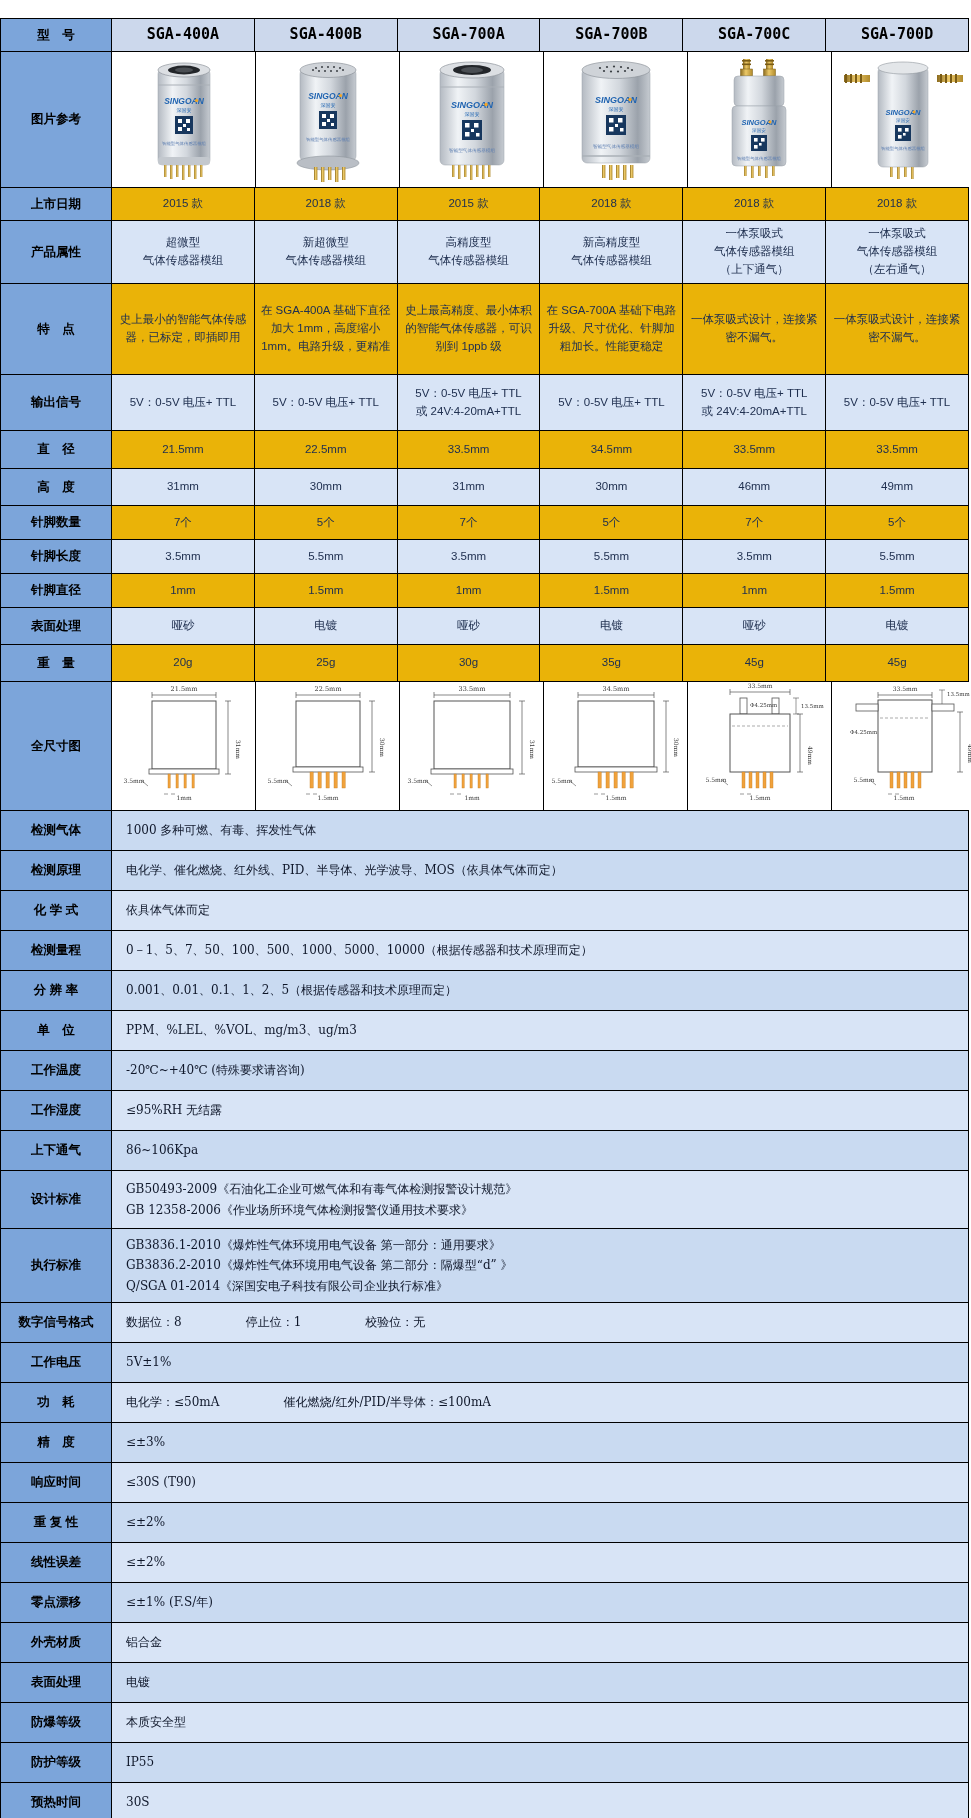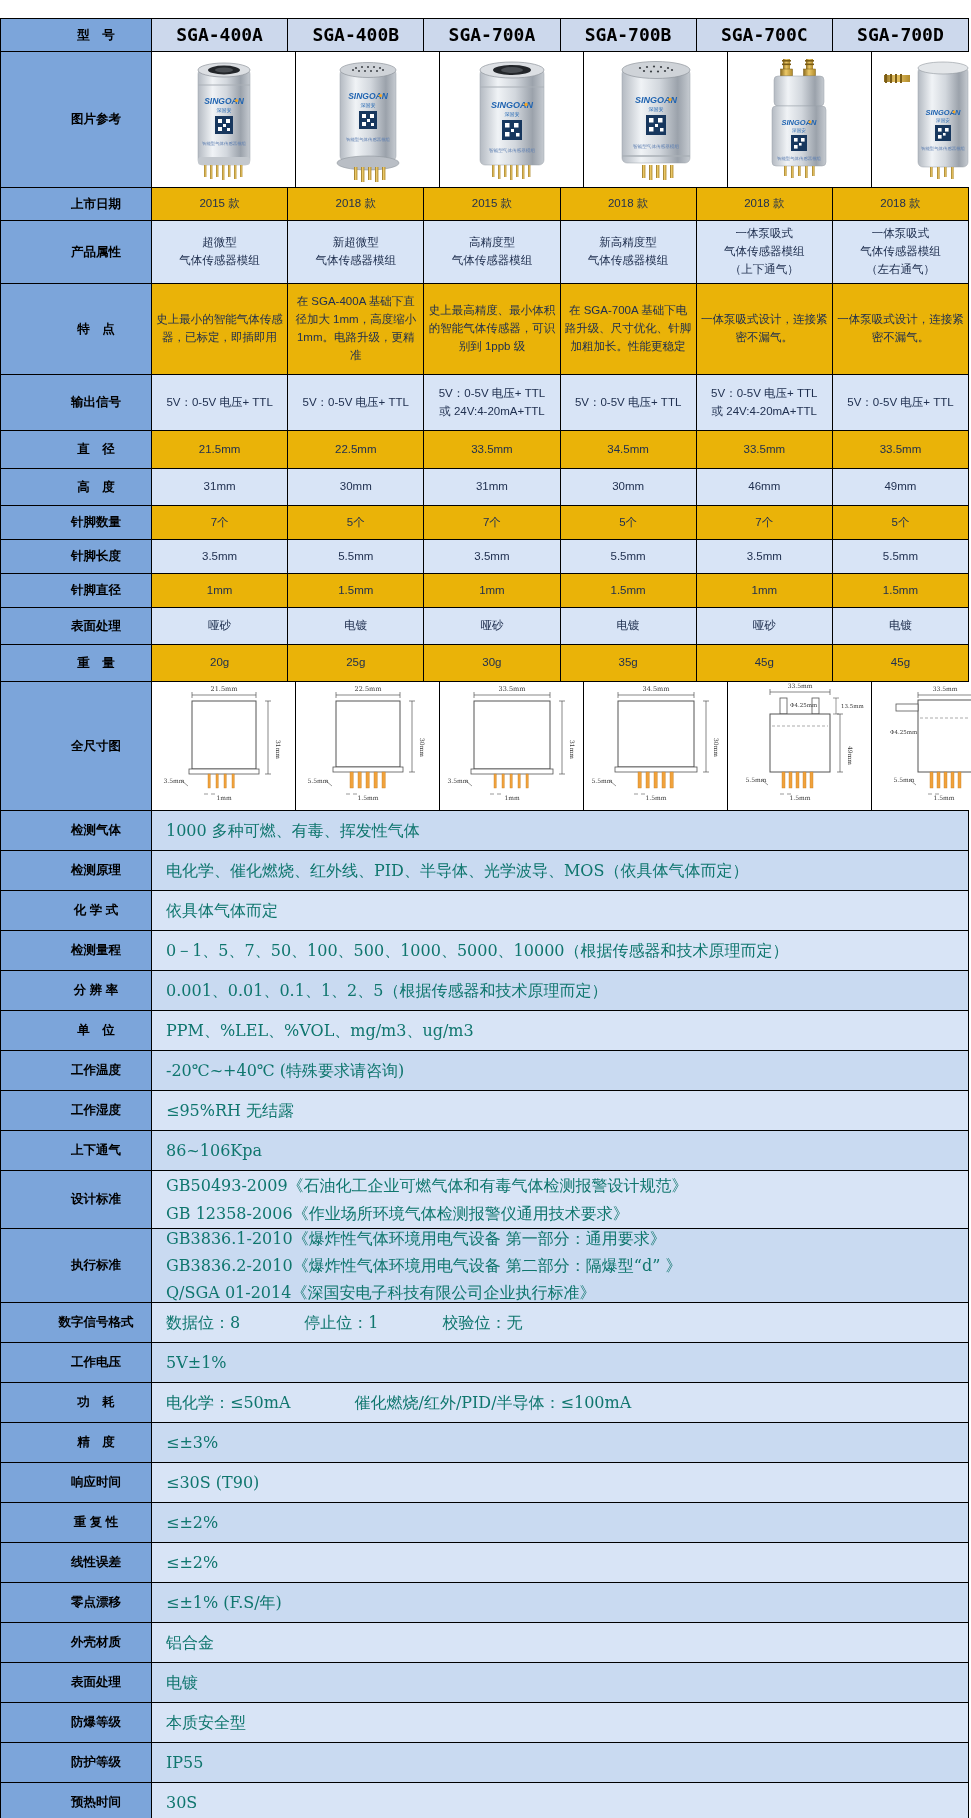--- a/index.html
+++ b/index.html
@@ -1,31 +1,31 @@
 <!DOCTYPE html>
 <html><head>
 <meta charset="utf-8">
 <style>
   html,body{margin:0;padding:0;background:#fff;}
   body{font-family:"Liberation Sans",sans-serif;color:#1c2b4a;}
   .tbl{width:969px;border:1px solid #000;box-sizing:border-box;}
   .trow{display:flex;border-bottom:1px solid #000;align-items:stretch;}
   .trow:last-child{border-bottom:none;}
   .lcell{width:110px;min-width:110px;background:#7ca5da;display:flex;align-items:center;justify-content:center;
-         font-weight:bold;font-size:12.5px;color:#000;text-align:center;line-height:1.3;padding-left:40px;}
+         font-weight:bold;font-size:12.5px;color:#000;text-align:center;line-height:1.3;}
   .vcell{flex:1;border-left:1px solid #000;display:flex;align-items:center;justify-content:center;
          text-align:center;font-size:11.5px;color:#203050;padding:2px 4px;box-sizing:border-box;
          white-space:pre-line;line-height:1.55;}
-  .mono{font-family:"DejaVu Sans Mono",monospace;font-weight:bold;font-size:18px;color:#000;}
+  .mono{font-family:"DejaVu Sans Mono",monospace;font-weight:bold;font-size:15px;color:#000;}
   .shade-a .vcell{background:#eab308;}
   .shade-b .vcell{background:#d8e4f6;}
   .hdr .vcell{background:#ccd8ec;}
   .white .vcell{background:#ffffff;padding:0;}
   .spec-val{flex:1;border-left:1px solid #000;display:flex;align-items:center;justify-content:flex-start;
-            text-align:left;font-family:"DejaVu Serif",serif;font-size:16px;color:#0f766e;
+            text-align:left;font-family:"DejaVu Serif",serif;font-size:12px;color:#0f172a;
             padding:3px 6px 3px 14px;box-sizing:border-box;white-space:pre-line;line-height:1.7;}
   .shade-a .spec-val{background:#c9daf1;}
   .shade-b .spec-val{background:#d8e4f6;}
   .gap{margin-right:64px;}
   svg text{font-family:"DejaVu Serif",serif;}
   .brandtext{font-family:"Liberation Sans",sans-serif;font-weight:bold;font-style:italic;}
 </style>
 </head>
 <body>
 

